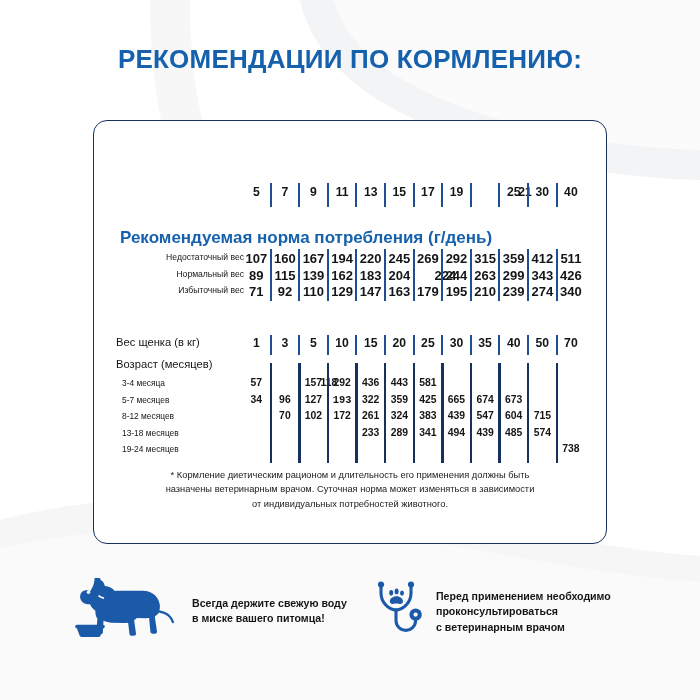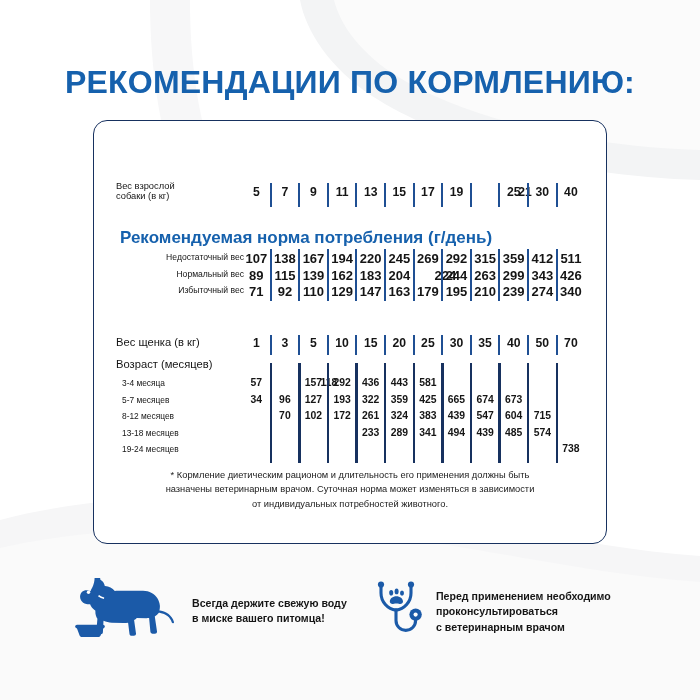--- a/index.html
+++ b/index.html
@@ -8,23 +8,23 @@
     background:#ffffff;
     font-family:"Liberation Sans","DejaVu Sans",sans-serif;
     position:relative;
   }
   .bg{position:absolute;inset:0;overflow:hidden;z-index:0;}
   .bg svg{position:absolute;top:0;left:0;}
 
   .page{position:absolute;inset:0;z-index:2;}
 
   .main-title{
-    position:absolute;left:0;right:0;top:64px;
+    position:absolute;left:0;right:0;top:44px;
     text-align:center;
-    font-size:32px;font-weight:bold;
+    font-size:26px;font-weight:bold;
     letter-spacing:.2px;
     color:#1661ad;
     text-transform:uppercase;
   }
 
   .card{
     position:absolute;left:93px;top:120px;width:514px;height:424px;
     border:1.6px solid #17315f;border-radius:14px;
     background:#ffffff;
     box-sizing:border-box;
@@ -93,24 +93,20 @@
 </div>
 
 <div class="page">
 
   <div class="main-title">РЕКОМЕНДАЦИИ ПО КОРМЛЕНИЮ:</div>
 
   <div class="card">
 
 
     <div class="row" style="top:60px;height:26px;">
-      <div class="rlabel hdr-label" style="top:0px;">
-        <div>Вес взрослой</div>
-        <div>собаки (в кг)</div>
-      </div>
       <div class="cells" id="adult-head-cells">
           <div class="cell hdr-num" style="left: 0px; top: 4px;">5</div>
           <div class="cell hdr-num" style="left: 28.6px; top: 4px;">7</div>
           <div class="cell hdr-num" style="left: 57.2px; top: 4px;">9</div>
           <div class="cell hdr-num" style="left: 85.8px; top: 4px;">11</div>
           <div class="cell hdr-num" style="left: 114.4px; top: 4px;">13</div>
           <div class="cell hdr-num" style="left: 143px; top: 4px;">15</div>
           <div class="cell hdr-num" style="left: 171.6px; top: 4px;">17</div>
           <div class="cell hdr-num" style="left: 200.2px; top: 4px;">19</div>
           <div class="cell hdr-num" style="left: 228.8px; top: 4px; padding-left: 40px;">21</div>
@@ -120,21 +116,21 @@
         </div>
     </div>
 
     <div class="sub-title">Рекомендуемая норма потребления (г/день)</div>
 
     <div id="adult-data">
         <div class="row" style="top: 130px;">
           <div class="rlabel data-label" style="text-align: right; top: 2px;">Недостаточный вес</div>
           <div class="cells">
             <div class="cell data-num" style="left: 0px; top: 0px;">107</div>
-            <div class="cell data-num" style="left: 28.6px; top: 0px;">138</div>
+            <div class="cell data-num" style="left: 28.6px; top: 0px;">160</div>
             <div class="cell data-num" style="left: 57.2px; top: 0px;">167</div>
             <div class="cell data-num" style="left: 85.8px; top: 0px;">194</div>
             <div class="cell data-num" style="left: 114.4px; top: 0px;">220</div>
             <div class="cell data-num" style="left: 143px; top: 0px;">245</div>
             <div class="cell data-num" style="left: 171.6px; top: 0px;">269</div>
             <div class="cell data-num" style="left: 200.2px; top: 0px;">292</div>
             <div class="cell data-num" style="left: 228.8px; top: 0px;">315</div>
             <div class="cell data-num" style="left: 257.4px; top: 0px;">359</div>
             <div class="cell data-num" style="left: 286px; top: 0px;">412</div>
             <div class="cell data-num" style="left: 314.6px; top: 0px;">511</div>
@@ -215,21 +211,21 @@
             <div class="cell age-num" style="left: 286px; top: 0px;"></div>
             <div class="cell age-num" style="left: 314.6px; top: 0px;"></div>
           </div>
         </div>
         <div class="row" style="top: 272.5px;">
           <div class="rlabel age-label" style="top: 2px; left: 28px;">5-7 месяцев</div>
           <div class="cells">
             <div class="cell age-num" style="left: 0px; top: 0px;">34</div>
             <div class="cell age-num" style="left: 28.6px; top: 0px;">96</div>
             <div class="cell age-num" style="left: 57.2px; top: 0px;">127</div>
-            <div class="cell age-num" style="left: 85.8px; top: 0px;">193</div>
+            <div class="cell age-num" style="left: 85.8px; top: 0px; font-family: Liberation Mono, monospace;">193</div>
             <div class="cell age-num" style="left: 114.4px; top: 0px;">322</div>
             <div class="cell age-num" style="left: 143px; top: 0px;">359</div>
             <div class="cell age-num" style="left: 171.6px; top: 0px;">425</div>
             <div class="cell age-num" style="left: 200.2px; top: 0px;">665</div>
             <div class="cell age-num" style="left: 228.8px; top: 0px;">674</div>
             <div class="cell age-num" style="left: 257.4px; top: 0px;">673</div>
             <div class="cell age-num" style="left: 286px; top: 0px;"></div>
             <div class="cell age-num" style="left: 314.6px; top: 0px;"></div>
           </div>
         </div>

